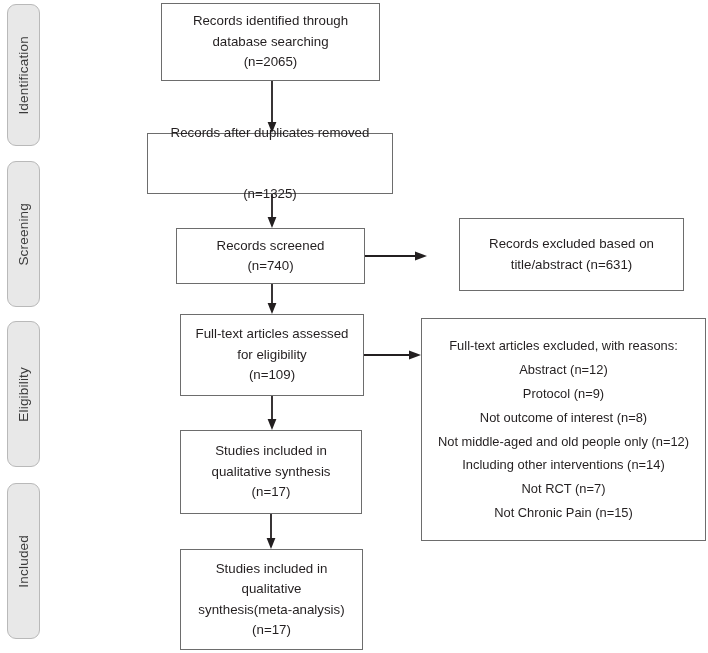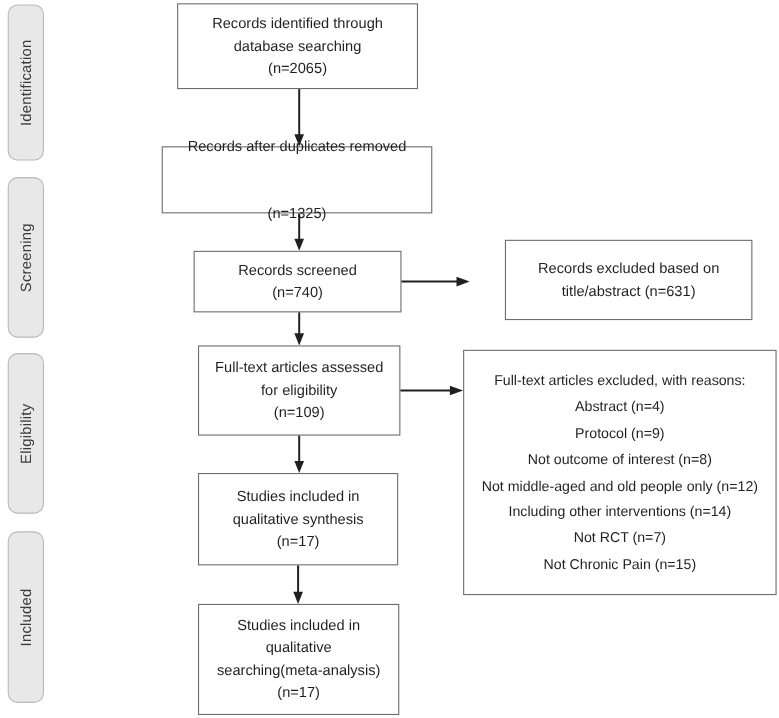--- a/index.html
+++ b/index.html
@@ -152,21 +152,21 @@
 
   <div class="conn" style="left:364px; top:348px; width:57px; height:14px;">
     <svg width="57" height="14" viewBox="0 0 57 14" aria-hidden="true">
       <line x1="0" y1="7" x2="47" y2="7" stroke="#231f20" stroke-width="1.8"></line>
       <polygon points="57,7 45,2.6 45,11.4" fill="#231f20"></polygon>
     </svg>
   </div>
 
   <div class="flow-box reasons" style="left:421px; top:318px; width:285px; height:223px;">
     <span class="line">Full-text articles excluded, with reasons:</span>
-    <span class="line">Abstract (n=4)</span>
+    <span class="line">Abstract (n=12)</span>
     <span class="line">Protocol (n=9)</span>
     <span class="line">Not outcome of interest (n=8)</span>
     <span class="line">Not middle-aged and old people only (n=12)</span>
     <span class="line">Including other interventions (n=14)</span>
     <span class="line">Not RCT (n=7)</span>
     <span class="line">Not Chronic Pain (n=15)</span>
   </div>
 
   <div class="conn" style="left:265px; top:396px; width:14px; height:34px;">
     <svg width="14" height="34" viewBox="0 0 14 34" aria-hidden="true">
@@ -184,17 +184,17 @@
   <div class="conn" style="left:264px; top:514px; width:14px; height:35px;">
     <svg width="14" height="35" viewBox="0 0 14 35" aria-hidden="true">
       <line x1="7" y1="0" x2="7" y2="26" stroke="#231f20" stroke-width="1.8"></line>
       <polygon points="7,35 2.6,24 11.4,24" fill="#231f20"></polygon>
     </svg>
   </div>
 
   <div class="flow-box" style="left:180px; top:549px; width:183px; height:101px;">
     <span class="line">Studies included in</span>
     <span class="line">qualitative</span>
-    <span class="line">searching(meta-analysis)</span>
+    <span class="line">synthesis(meta-analysis)</span>
     <span class="line">(n=17)</span>
   </div>
 
 </div>
 
 </body></html>

